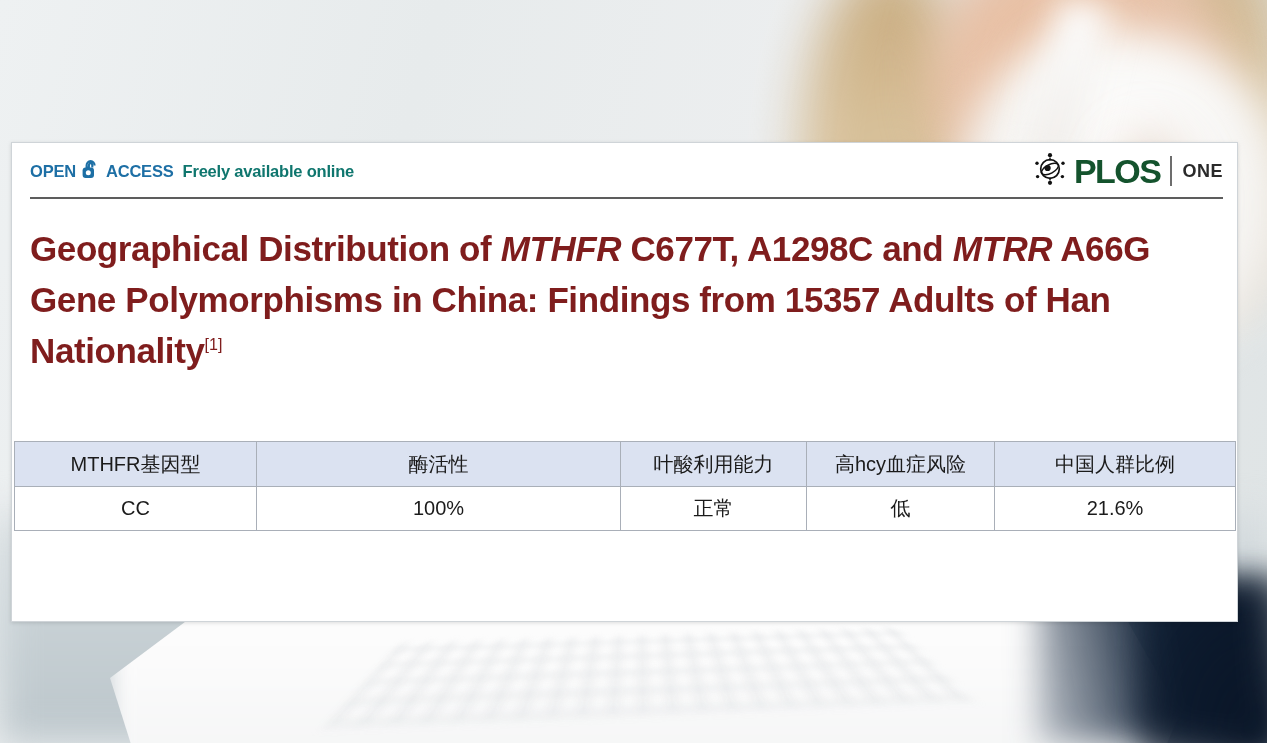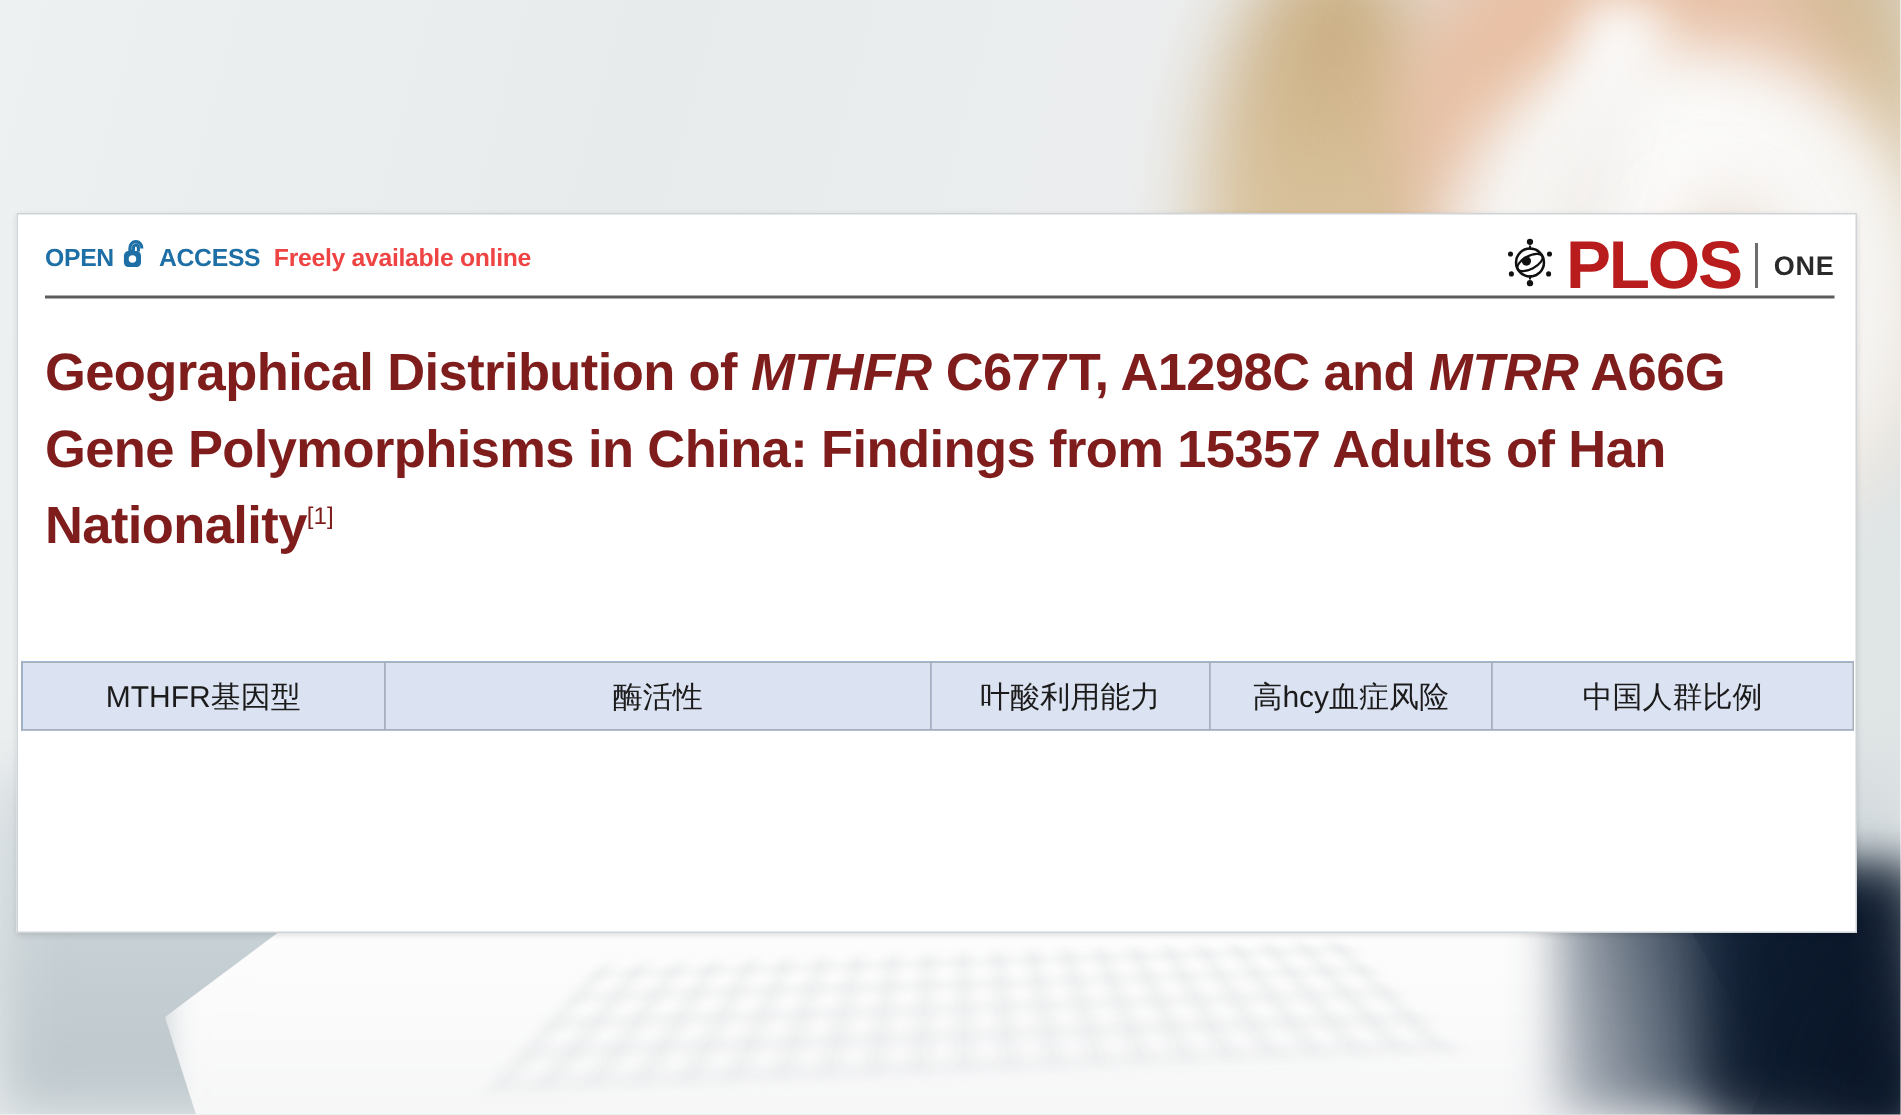--- a/index.html
+++ b/index.html
@@ -163,35 +163,35 @@
     display: inline-flex;
     align-items: center;
     gap: 3px;
     font-size: 16.5px;
     font-weight: bold;
     color: #1d6fa5;
     letter-spacing: -0.2px;
     font-family: "Liberation Sans", sans-serif;
   }
   .oa-word { color: #1d6fa5; }
-  .oa-tag  { color: #ef4444; margin-left: 6px; }
+  .oa-tag  { color: #0f766e; margin-left: 6px; }
   .lock-icon { display: inline-block; vertical-align: middle; margin: 0 2px; }
 
   .plos-logo {
     position: absolute;
     right: 14px;
     top: 8px;
     display: flex;
     align-items: center;
     gap: 6px;
   }
   .plos-word {
-    font-size: 45px;
+    font-size: 34px;
     font-weight: bold;
-    color: #b91c1c;
+    color: #14532d;
     letter-spacing: -1.5px;
     font-family: "Liberation Sans", sans-serif;
   }
   .plos-divider {
     width: 2px;
     height: 30px;
     background: #6d6d6d;
     margin: 0 4px;
   }
   .plos-one {
@@ -227,21 +227,21 @@
     letter-spacing: 0;
   }
 
   
   #genotype-table {
     position: absolute;
     left: 14px;
     top: 441px;
     width: 1221px;
     border-collapse: collapse;
-    background: #3b82f6;
+    background: #15803d;
     table-layout: fixed;
   }
   #genotype-table th,
   #genotype-table td {
     border: 1px solid #a9afb8;
     text-align: center;
     font-size: 20px;
     color: #1b1b1b;
     font-family: "Liberation Sans", "DejaVu Sans", sans-serif;
     font-weight: normal;
@@ -341,16 +341,23 @@
     <thead>
       <tr>
         <th>MTHFR基因型</th>
         <th>酶活性</th>
         <th>叶酸利用能力</th>
         <th>高hcy血症风险</th>
         <th>中国人群比例</th>
       </tr>
     </thead>
     <tbody>
+      <tr>
+        <td>CC</td>
+        <td>100%</td>
+        <td>正常</td>
+        <td>低</td>
+        <td>21.6%</td>
+      </tr>
     </tbody>
   </table>
 
 </div>
 
 </body></html>

